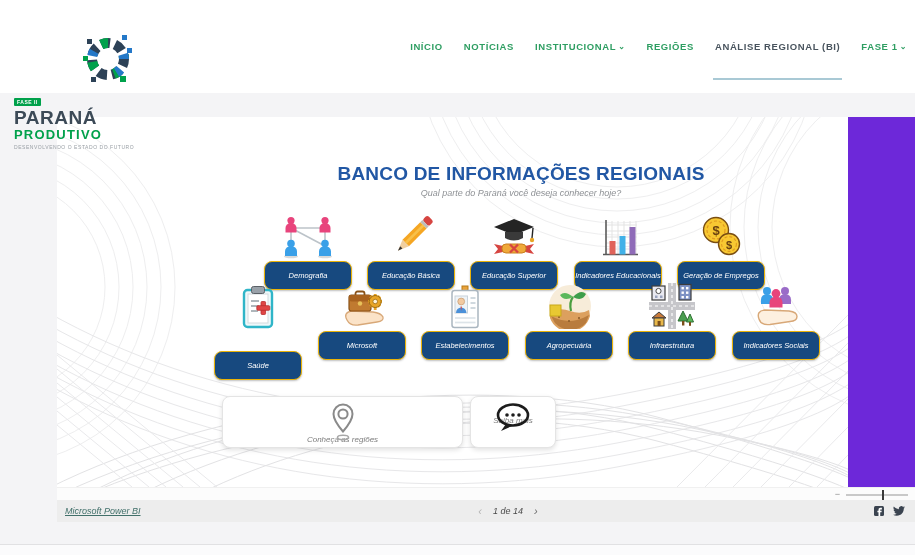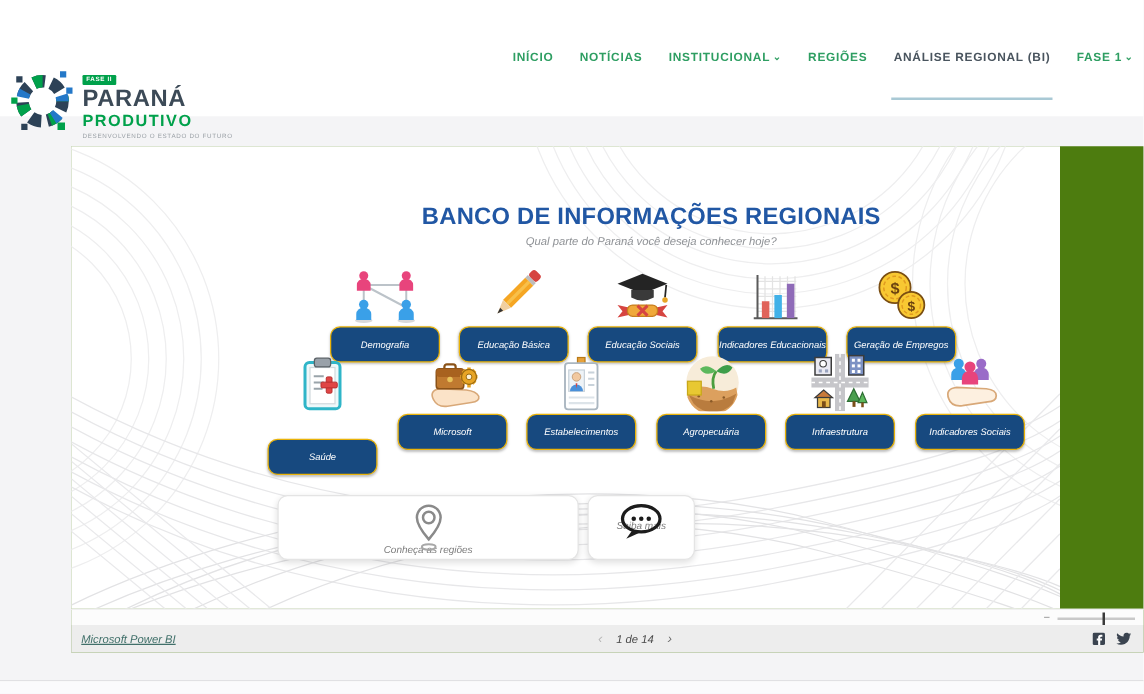--- a/index.html
+++ b/index.html
@@ -2,36 +2,36 @@
 <html><head>
 <meta charset="utf-8">
 <style>
   * { margin:0; padding:0; box-sizing:border-box; }
   html,body { width:915px; height:555px; overflow:hidden; }
   body { font-family:"Liberation Sans", sans-serif; background:#fff; }
   .page { position:relative; width:915px; height:555px; background:#f4f4f6; overflow:hidden; }
 
   
   .site-header { position:absolute; left:0; top:0; width:915px; height:93px; background:#fff; z-index:10; }
-  .logo { position:absolute; left:8px; top:48px; display:flex; align-items:center; cursor:pointer; }
+  .logo { position:absolute; left:8px; top:30px; display:flex; align-items:flex-end; cursor:pointer;flex-direction:column; }
   .logo-gear { display:block; }
   .logo-text { margin-left:6px; padding-top:4px; }
   .fase-badge { display:inline-block; background:#00a14b; color:#fff; font-size:5px; font-weight:bold; letter-spacing:.5px; padding:1px 3px; border-radius:1px; }
   .logo-line1 { font-size:19px; font-weight:bold; color:#3c4a57; letter-spacing:.5px; line-height:20px; }
   .logo-line2 { font-size:13px; font-weight:bold; color:#00a14b; letter-spacing:1.2px; line-height:13px; }
   .logo-tagline { font-size:5px; color:#9aa0a6; letter-spacing:.55px; margin-top:3px; white-space:nowrap; }
 
   .main-nav { position:absolute; right:8px; top:0; height:93px; display:flex; align-items:center; gap:21px; }
   .nav-item { font-size:9.5px; font-weight:bold; letter-spacing:.6px; color:#2e9e62; white-space:nowrap; cursor:pointer; position:relative; }
   .nav-item .caret { font-size:8px; margin-left:2px; position:relative; top:-1px; }
   .nav-item.active { color:#49545e; }
   .nav-item.active::after { content:""; position:absolute; left:-2px; right:-2px; top:37px; height:2px; background:#a9c9d5; }
 
   
-  .embed { position:absolute; left:57px; top:117px; width:858px; height:405px; background:#4d7c0f; }
+  .embed { position:absolute; left:57px; top:117px; width:858px; height:405px; background:#6d28d9; }
   .canvas { position:absolute; left:0; top:0; width:791px; height:370px; background:#fff; overflow:hidden; }
   .bg-waves { position:absolute; left:0; top:0; }
 
   .report-title { position:absolute; left:254px; top:46px; width:420px; text-align:center;
                   font-size:19px; font-weight:bold; color:#2157a4; letter-spacing:.2px; }
   .report-subtitle { position:absolute; left:254px; top:71px; width:420px; text-align:center;
                      font-size:9px; font-style:italic; color:#8f9296; }
 
   .tile { position:absolute; width:100px; display:flex; flex-direction:column; align-items:center; }
   .tile .icon-box { height:44px; display:flex; align-items:flex-end; justify-content:center; margin-bottom:2px; cursor:pointer; }
@@ -220,21 +220,21 @@
             <polygon points="23,2 43,10 23,18 3,10" fill="#242424"></polygon>
             <path d="M14 15 v6 q9 5 18 0 v-6" fill="#3a3a3a"></path>
             <line x1="42" y1="11" x2="41" y2="21" stroke="#242424" stroke-width="1.4"></line>
             <circle cx="41" cy="23" r="2.2" fill="#e8a525"></circle>
             <polygon points="12,29 3,27 7,32 3,37 12,35" fill="#d64541"></polygon>
             <polygon points="34,29 43,27 39,32 43,37 34,35" fill="#d64541"></polygon>
             <rect x="11" y="27" width="24" height="9" rx="4" fill="#f0a93a" stroke="#c87f1f" stroke-width="1"></rect>
             <path d="M19 27.5 L27 35.5 M27 27.5 L19 35.5" stroke="#d64541" stroke-width="2.4"></path>
           </svg>
         </div>
-        <div class="pill">Educação Sociais</div>
+        <div class="pill">Educação Superior</div>
       </div>
 
       <div class="tile row1 t4">
         <div class="icon-box">
           <svg width="44" height="42" viewBox="0 0 44 42">
             <g stroke="#e3e3e3" stroke-width="1">
               <line x1="10" y1="8" x2="41" y2="8"></line>
                 <line x1="10" y1="14" x2="41" y2="14"></line>
                 <line x1="10" y1="20" x2="41" y2="20"></line>
               <line x1="10" y1="26" x2="41" y2="26"></line>

